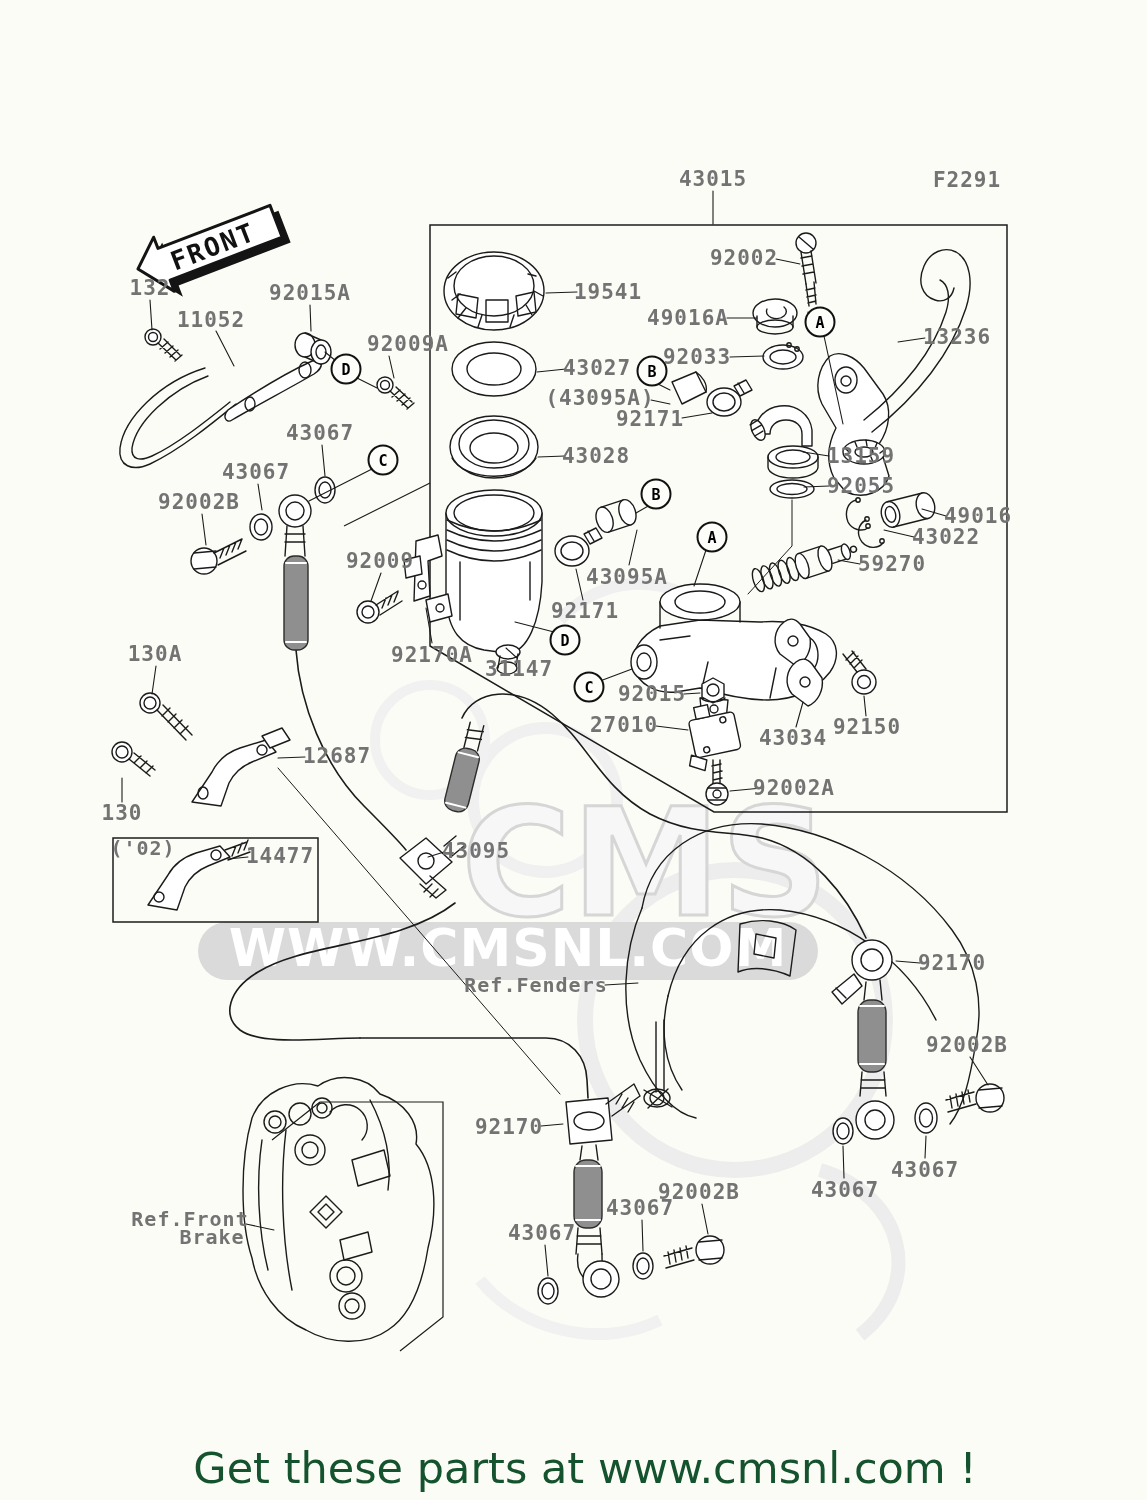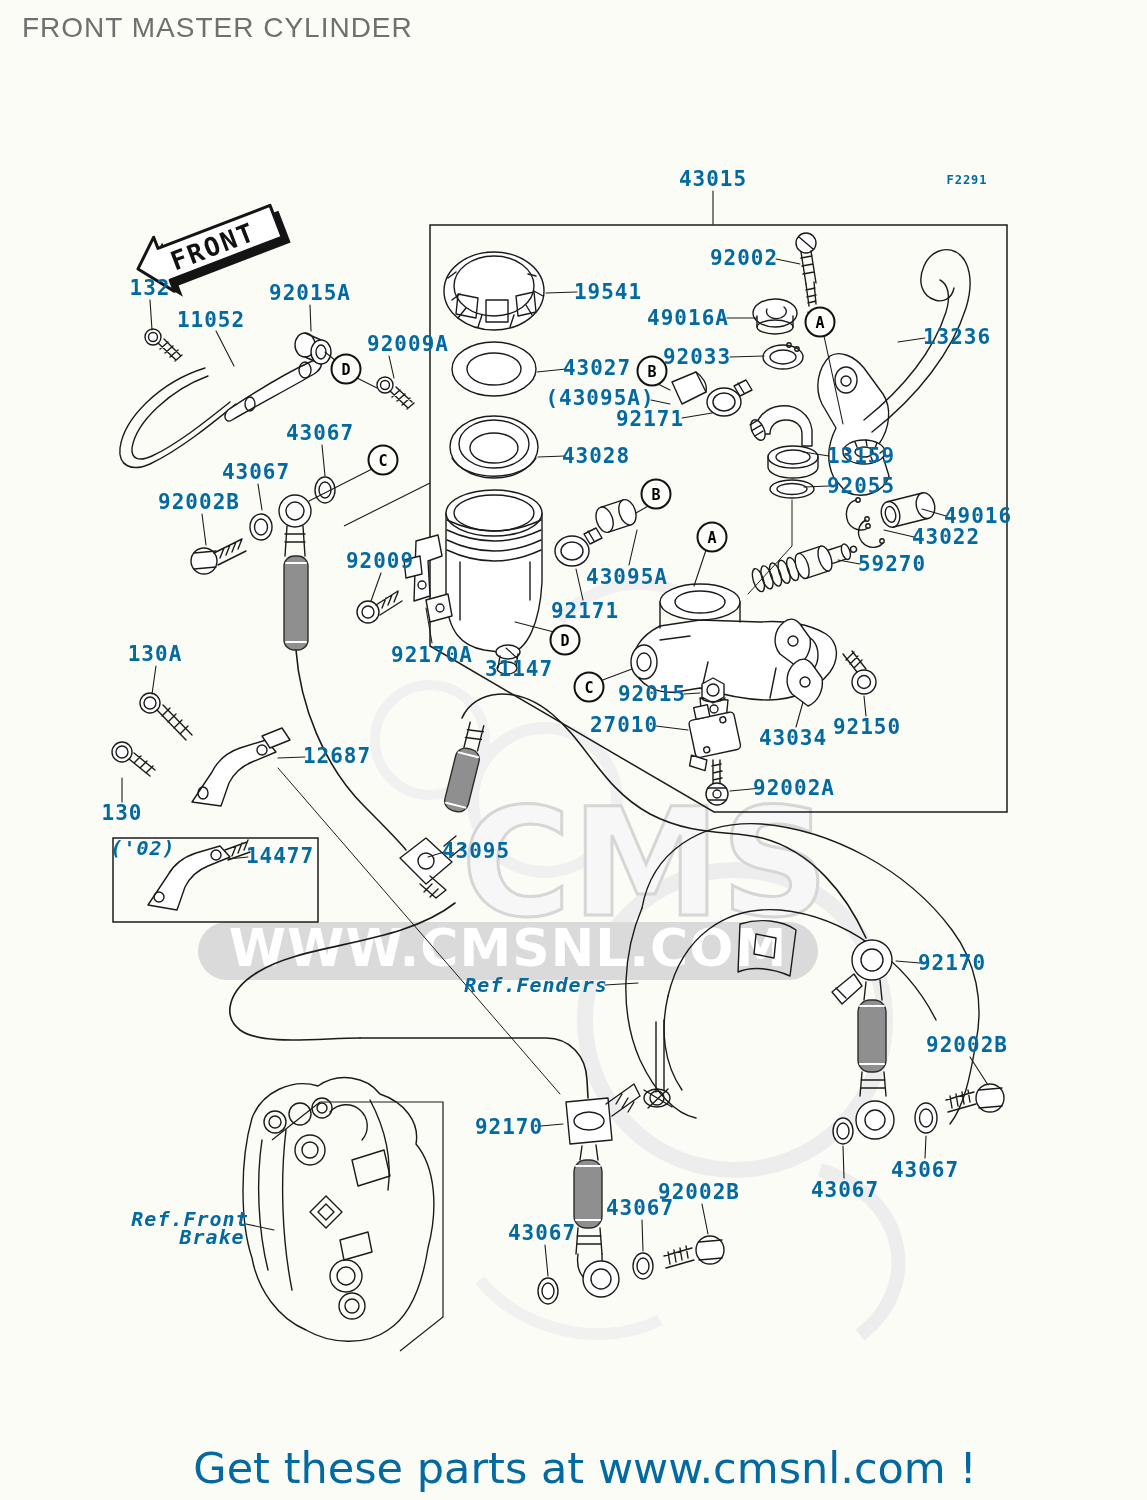--- a/index.html
+++ b/index.html
@@ -1,30 +1,30 @@
 <!DOCTYPE html>
 <html><head>
 <meta charset="utf-8">
 <style>
   html,body{margin:0;padding:0;background:#ffffff;}
   #page{position:relative;width:1147px;height:1500px;background:#fcfcf7;overflow:hidden;
         font-family:"DejaVu Sans Mono",monospace;}
   #art{position:absolute;left:0;top:0;width:1147px;height:1500px;}
   .pl{position:absolute;transform:translate(-50%,-50%);font:bold 21px "DejaVu Sans Mono",monospace;
-      color:#0369a1;white-space:nowrap;letter-spacing:1px;}
-  .pl.small{font-size:12px;letter-spacing:1px;}
-  .pl.ref{font-size:20px;letter-spacing:1px;font-style:italic;}
+      color:#737373;white-space:nowrap;letter-spacing:1px;}
+  .pl.small{font-size:21px;letter-spacing:1px;}
+  .pl.ref{font-size:20px;letter-spacing:1px;}
   .co{position:absolute;width:27px;height:27px;transform:translate(-50%,-50%);
       border:2px solid #111;border-radius:50%;background:#fdfdfa;
       font:bold 15px "DejaVu Sans Mono",monospace;color:#000;
       display:flex;align-items:center;justify-content:center;}
   #title{position:absolute;left:22px;top:12px;font:400 28px "Liberation Sans",sans-serif;
          color:#6f6f6f;letter-spacing:1px;}
   #footer{position:absolute;left:585px;top:1443px;transform:translateX(-50%);
-          font:400 43px "DejaVu Sans",sans-serif;color:#0369a1;white-space:nowrap;}
+          font:400 43px "DejaVu Sans",sans-serif;color:#14532d;white-space:nowrap;}
 </style>
 </head>
 <body>
 
 <div id="page">
 
 <svg id="art" viewBox="0 0 1147 1500" xmlns="http://www.w3.org/2000/svg">
 
   <g>
     <circle cx="735" cy="1020" r="150" fill="none" stroke="#ededed" stroke-width="16"></circle>
@@ -436,21 +436,20 @@
              M642,1220 L643,1251 M702,1204 L708,1234 M246,1224 L274,1230"></path>
     <path d="M278,768 L560,1094 M792,500 L792,546 L748,594" stroke-width="1"></path>
   </g>
 
   <g stroke="#1b1b1b" stroke-width="1.1" fill="none" stroke-linecap="round">
     <path d="M808,312 L816,336 M824,336 L843,424 M706,550 L694,586 M658,384 L670,390 M650,505 L636,513
              M372,469 L309,501 M600,681 L632,669 M336,361 L325,352 M357,378 L377,388 M554,632 L515,622"></path>
   </g>
 </svg>
 
-  <div id="title">FRONT MASTER CYLINDER</div>
 
   <span class="pl" style="left:713px;top:179px">43015</span>
   <span class="pl small" style="left:967px;top:180px">F2291</span>
 
   <span class="pl" style="left:744px;top:258px">92002</span>
   <span class="pl" style="left:608px;top:292px">19541</span>
   <span class="pl" style="left:688px;top:318px">49016A</span>
   <span class="pl" style="left:697px;top:357px">92033</span>
   <span class="pl" style="left:957px;top:337px">13236</span>
   <span class="pl" style="left:597px;top:368px">43027</span>

